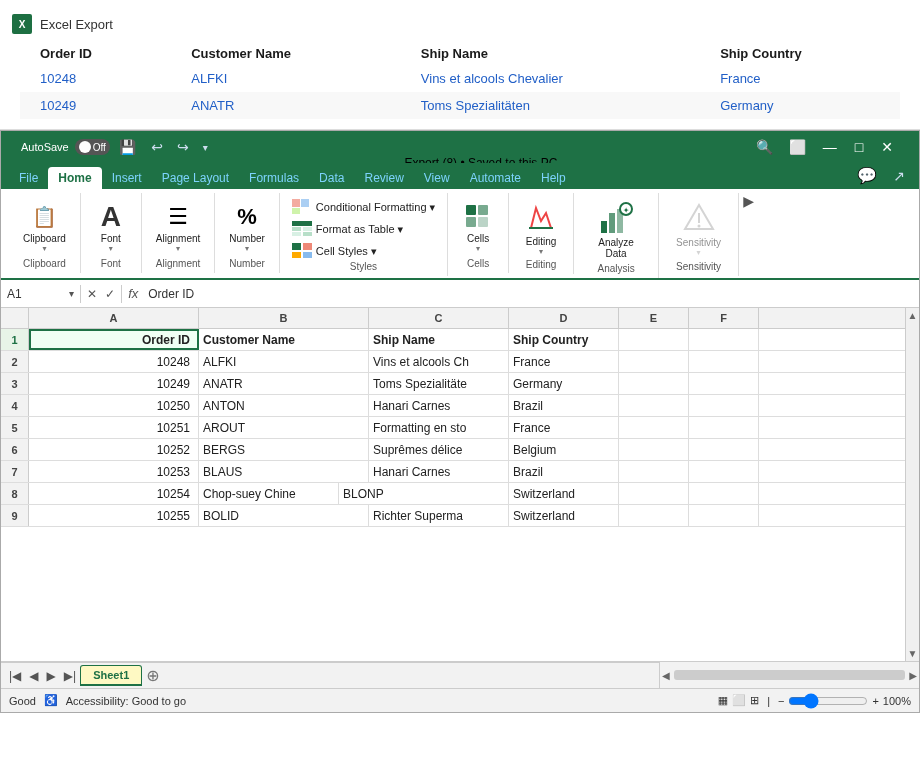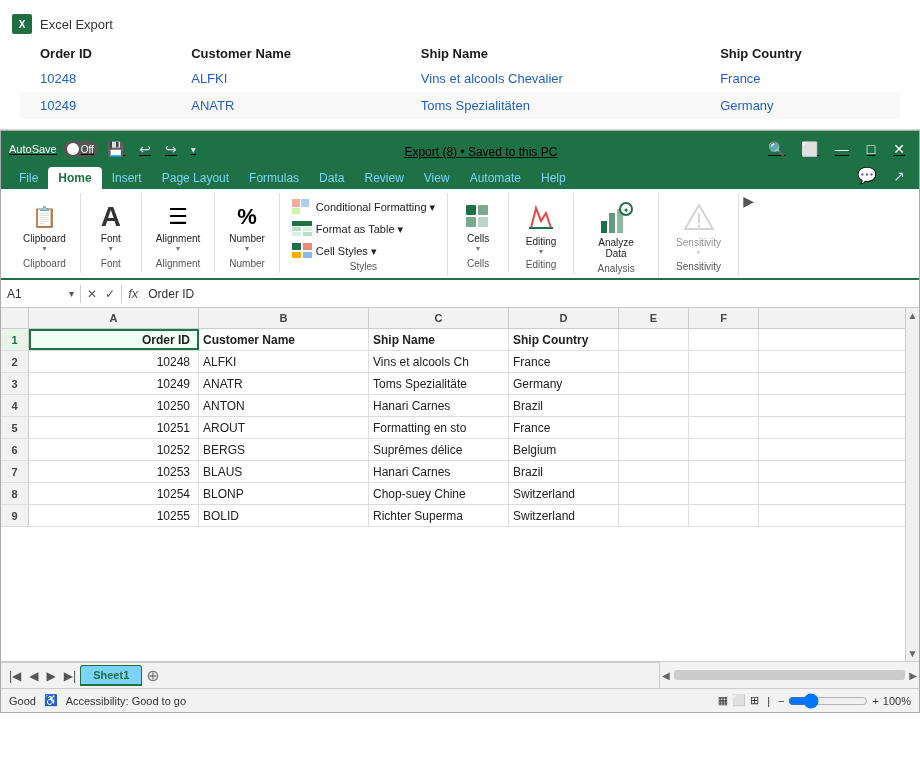--- a/index.html
+++ b/index.html
@@ -41,24 +41,23 @@
     
     .excel-window {
       background: #fff;
       border: 1px solid #aaa;
       display: flex; flex-direction: column;
     }
 
     
     .title-bar {
       background: #1e7145;
-      display: flex; align-items: flex-end; justify-content: space-between;
-      padding: 4px 8px;
+      display: flex; align-items: center; justify-content: space-between;
+      padding: 4px 20px;
       height: 32px;
-      text-decoration: underline;
     }
     .title-bar-left {
       display: flex; align-items: center; gap: 6px;
     }
     .autosave-label { color: #fff; font-size: 11px; }
     .toggle-switch {
       background: #555; border-radius: 10px; padding: 2px 4px;
       display: inline-flex; align-items: center; gap: 2px;
       font-size: 10px; color: #fff;
     }
@@ -208,21 +207,21 @@
       display: flex; align-items: center; height: 26px;
       padding: 0 4px;
     }
     .sheet-nav-btn { font-size: 12px; color: #555; cursor: pointer; padding: 2px 4px; }
     .sheet-tab {
       padding: 3px 12px; font-size: 11px; cursor: pointer;
       border: 1px solid transparent; border-bottom: none;
       border-radius: 3px 3px 0 0; color: #333;
     }
     .sheet-tab.active {
-      background: #7dd3fc; border-color: #1e7145;
+      background: #fef9c3; border-color: #1e7145;
       color: #1e7145; font-weight: 600;
       border-bottom: 2px solid #1e7145;
     }
     .add-sheet-btn {
       font-size: 16px; color: #777; cursor: pointer;
       padding: 0 4px; line-height: 1;
     }
 
     
     .status-bar {
@@ -602,22 +601,22 @@
           <div class="cell col-b">BLAUS</div>
           <div class="cell col-c">Hanari Carnes</div>
           <div class="cell col-d">Brazil</div>
           <div class="cell col-e"></div>
           <div class="cell col-f"></div>
         </div>
 
         <div class="sheet-row">
           <div class="row-num">8</div>
           <div class="cell col-a num-cell">10254</div>
+          <div class="cell col-c">Chop-suey Chine</div>
           <div class="cell col-b">BLONP</div>
-          <div class="cell col-c">Chop-suey Chine</div>
           <div class="cell col-d">Switzerland</div>
           <div class="cell col-e"></div>
           <div class="cell col-f"></div>
         </div>
 
         <div class="sheet-row">
           <div class="row-num">9</div>
           <div class="cell col-a num-cell">10255</div>
           <div class="cell col-b">BOLID</div>
           <div class="cell col-c">Richter Superma</div>

